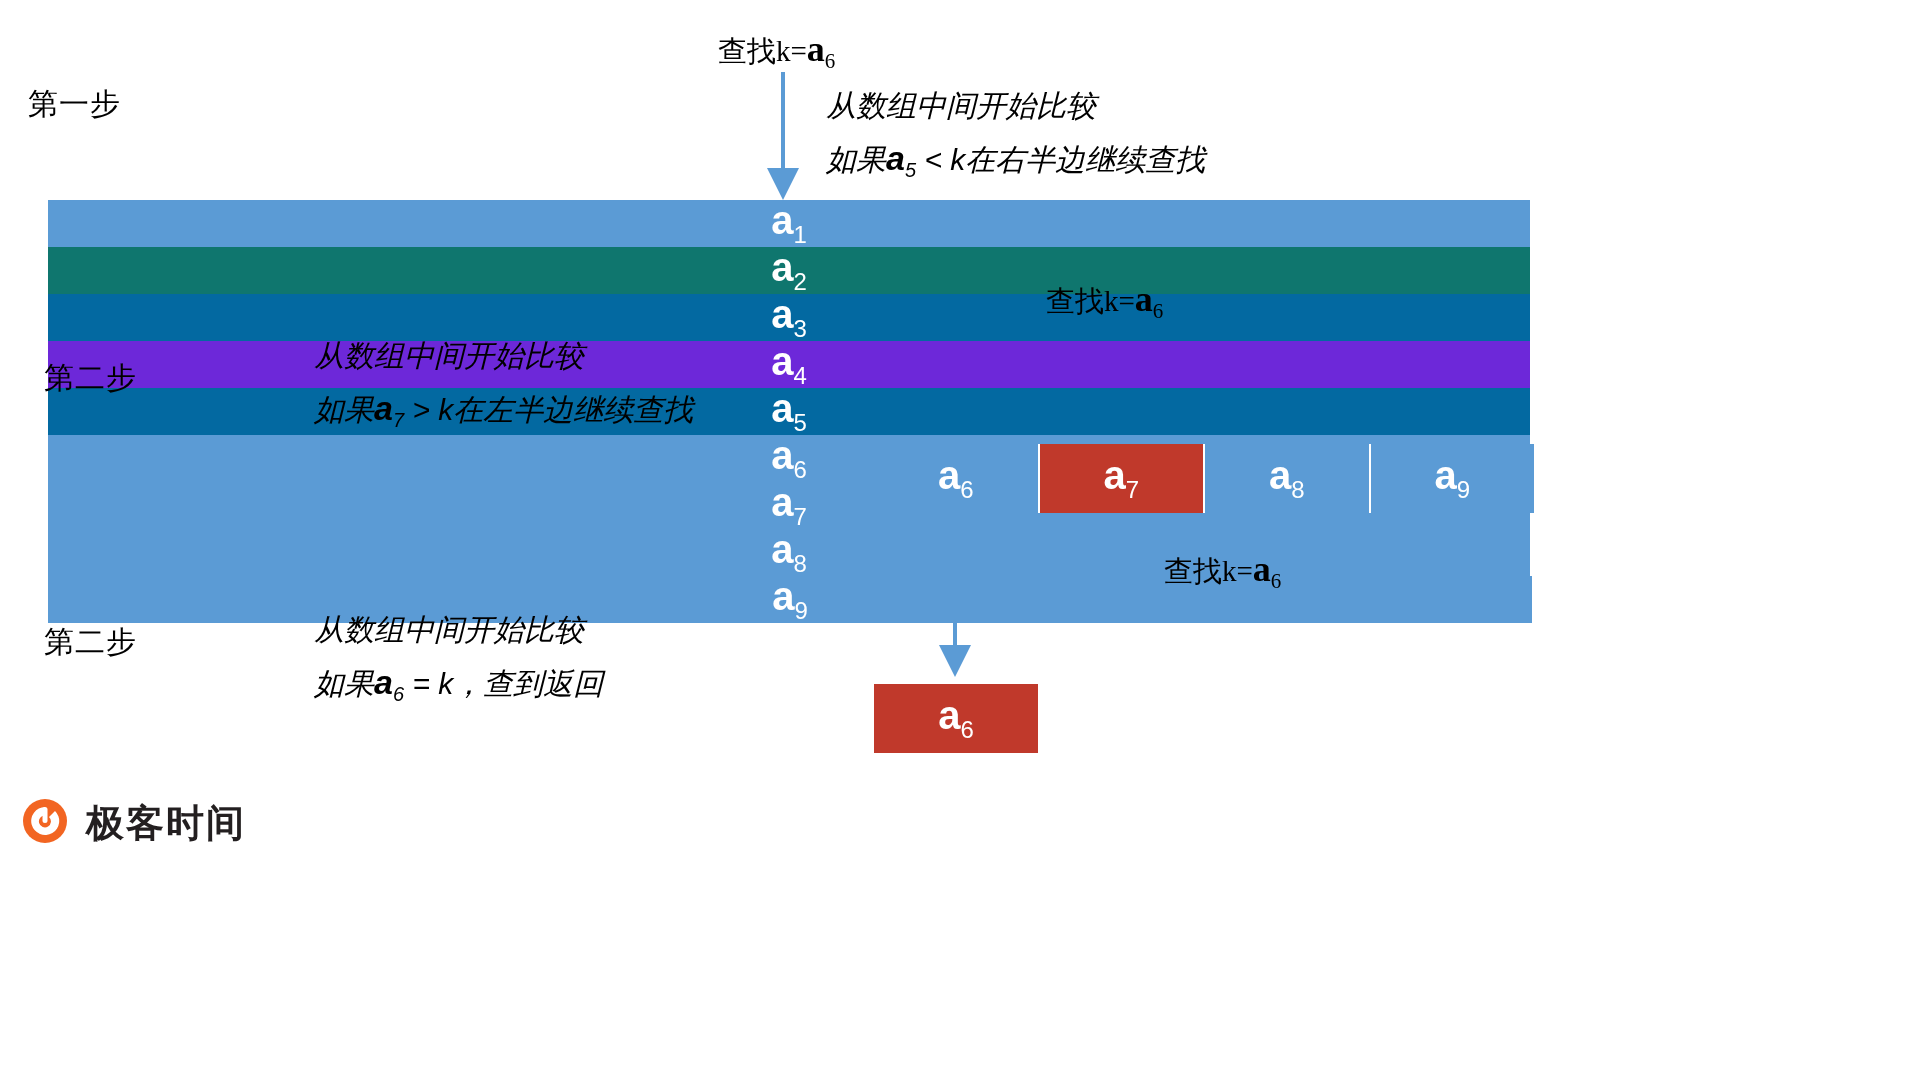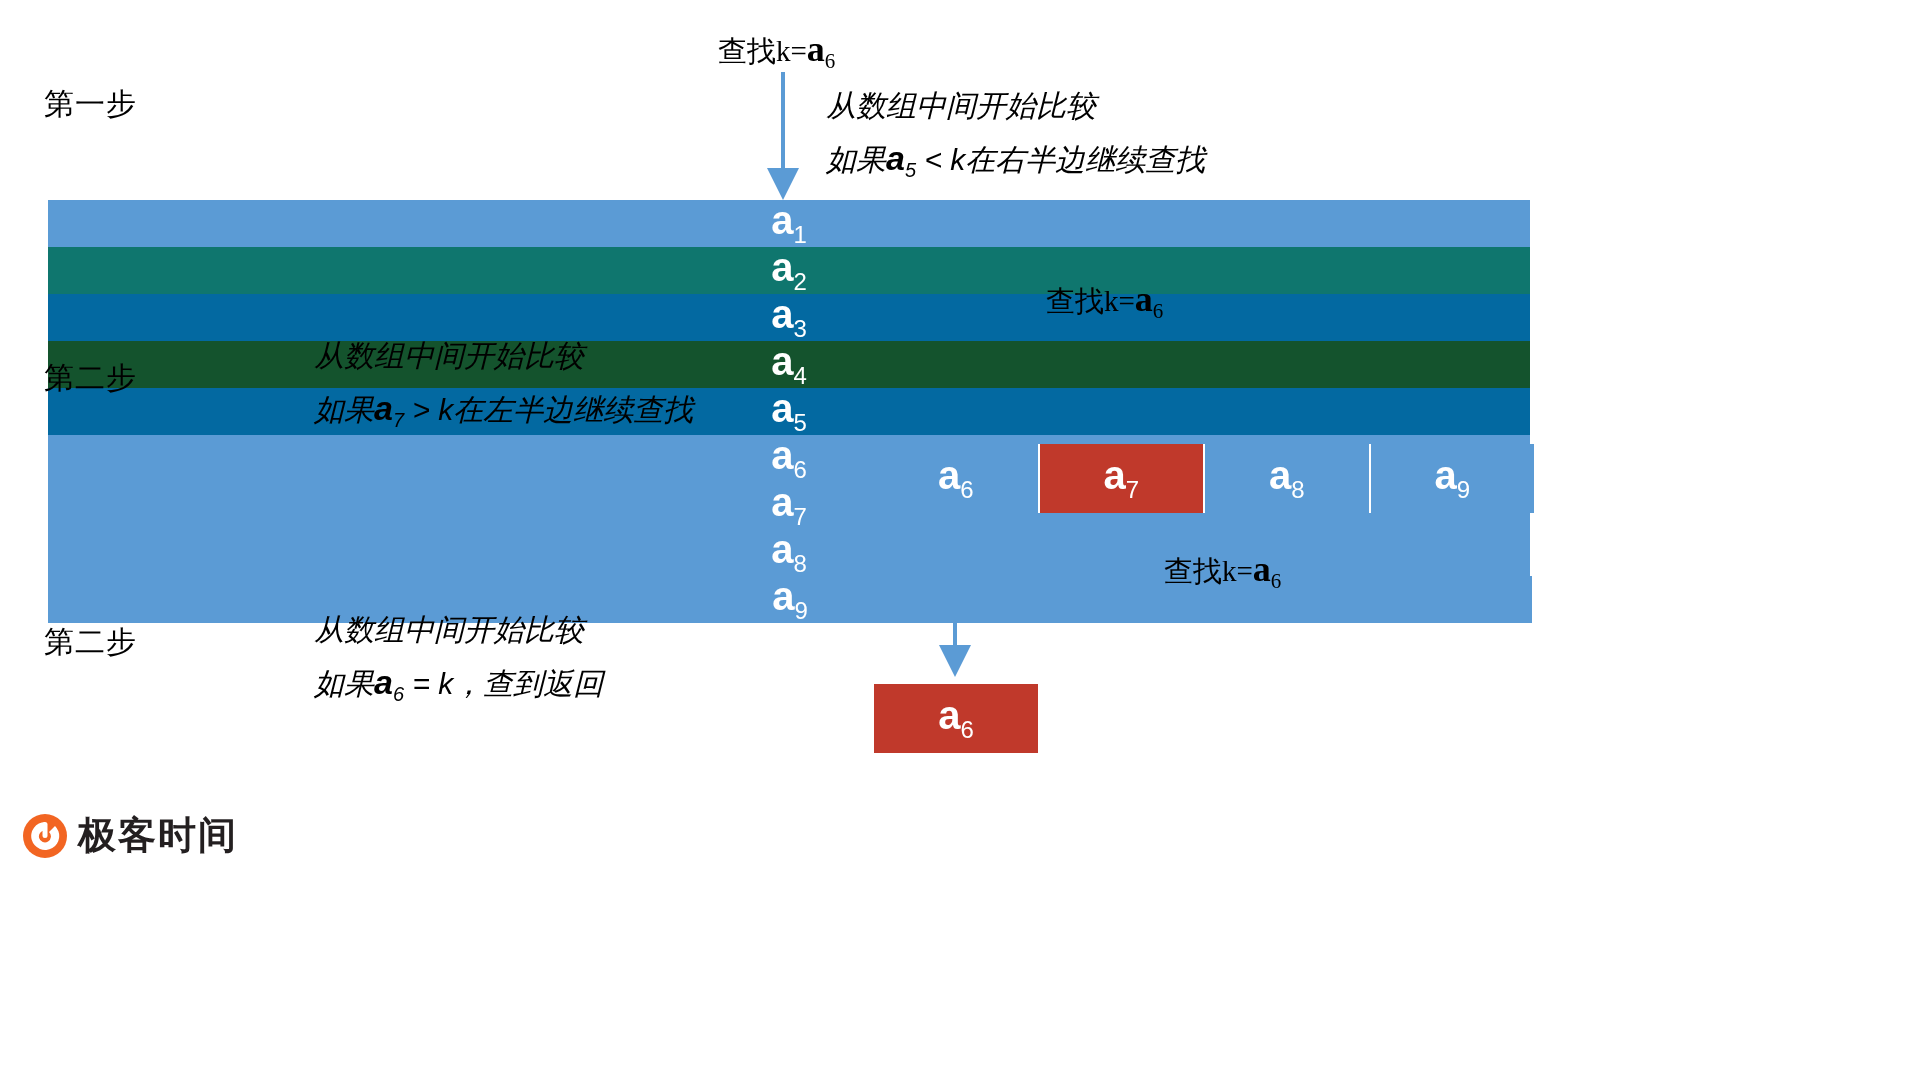--- a/index.html
+++ b/index.html
@@ -31,21 +31,21 @@
   .cell{
     box-sizing:border-box;
     display:flex;align-items:center;justify-content:center;
     color:#ffffff;border-right:2px solid #ffffff;
   }
   .cell:last-child{border-right:none;}
   .cell .lbl{font-size:40px;font-weight:700;line-height:1;}
   .cell .lbl .sub{font-size:24px;font-weight:400;vertical-align:sub;}
 
   
-  .logo{position:absolute;display:flex;align-items:center;gap:10px;margin-top:12px;}
+  .logo{position:absolute;display:flex;gap:18px;}
   .logo-mark{width:46px;height:46px;position:relative;}
   .logo-text{font-size:38px;font-weight:700;color:#231f20;letter-spacing:2px;}
 
   svg.connectors{position:absolute;left:0;top:0;width:1920px;height:1080px;pointer-events:none;}
 </style>
 </head>
 <body>
 
 <div class="stage">
 
@@ -56,42 +56,42 @@
       </marker>
     </defs>
 
     <line x1="783" y1="72" x2="783" y2="188" stroke="#5B9BD5" stroke-width="4" marker-end="url(#ah)"></line>
 
     <path d="M 783 272 L 783 338 L 1375 338 L 1375 428" stroke="#5B9BD5" stroke-width="4" fill="none" marker-end="url(#ah)"></path>
 
     <path d="M 1120 513 L 1120 570 L 955 570 L 955 665" stroke="#5B9BD5" stroke-width="4" fill="none" marker-end="url(#ah)"></path>
   </svg>
 
-  <div class="abs step-label" style="left:44px;top:84px;">第一步</div>
+  <div class="abs step-label" style="left:28px;top:84px;">第一步</div>
 
   <div class="abs find-label" style="left:718px;top:28px;">
     <span>查找k=</span><span class="big">a</span><span class="sub">6</span>
   </div>
 
   <div class="abs note" style="left:826px;top:80px;">
     <div>从数组中间开始比较</div>
     <div><span>如果</span><span class="big">a</span><span class="sub">5</span><span> &lt; k在右半边继续查找</span></div>
   </div>
 
   <div class="array-row" id="row-0" style="left:48px;top:200px;width:1484px;height:72px;flex-direction:column;">
       <div class="cell" style="flex: 1 1 0px; background: rgb(91, 155, 213);">
         <span class="lbl"><span>a</span><span class="sub">1</span></span>
       </div>
       <div class="cell" style="flex: 1 1 0px; background: #0f766e; align-items: center;">
         <span class="lbl"><span>a</span><span class="sub">2</span></span>
       </div>
       <div class="cell" style="flex: 1 1 0px; background: #0369a1; text-align: center;">
         <span class="lbl"><span>a</span><span class="sub">3</span></span>
       </div>
-      <div class="cell" style="flex: 1 1 0px; background: #14532d;">
+      <div class="cell" style="flex: 1 1 0px; background: #6d28d9;">
         <span class="lbl"><span>a</span><span class="sub">4</span></span>
       </div>
       <div class="cell" style="flex: 1 1 0px; background: #0369a1;">
         <span class="lbl"><span>a</span><span class="sub">5</span></span>
       </div>
       <div class="cell" style="flex: 1 1 0px; background: rgb(91, 155, 213);">
         <span class="lbl"><span>a</span><span class="sub">6</span></span>
       </div>
       <div class="cell" style="flex: 1 1 0px; background: rgb(91, 155, 213);">
         <span class="lbl"><span>a</span><span class="sub">7</span></span>

